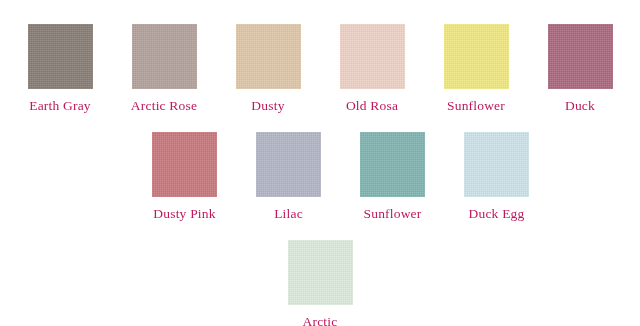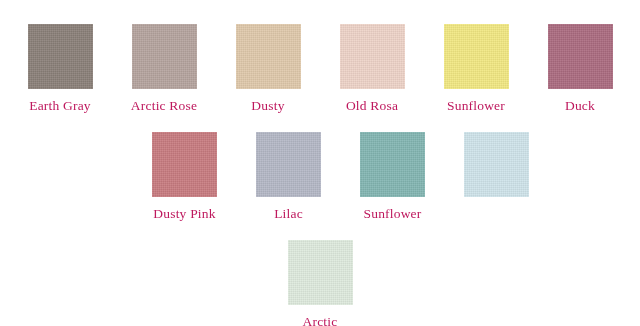--- a/index.html
+++ b/index.html
@@ -114,20 +114,21 @@
     <div class="swatch-cell">
       <div class="swatch-chip" style="background-color: rgb(180, 184, 198);"></div>
       <div class="swatch-label">Lilac</div>
     </div>
     <div class="swatch-cell">
       <div class="swatch-chip" style="background-color: rgb(131, 182, 178);"></div>
       <div class="swatch-label">Sunflower</div>
     </div>
     <div class="swatch-cell">
       <div class="swatch-chip" style="background-color: rgb(207, 228, 234);"></div>
+      <div class="swatch-label">Duck Egg</div>
     </div>
   </div>
 
   <div class="row row-3">
     <div class="swatch-cell">
       <div class="swatch-chip" style="background-color: rgb(223, 234, 222);"></div>
       <div class="swatch-label">Arctic</div>
     </div>
   </div>
 

